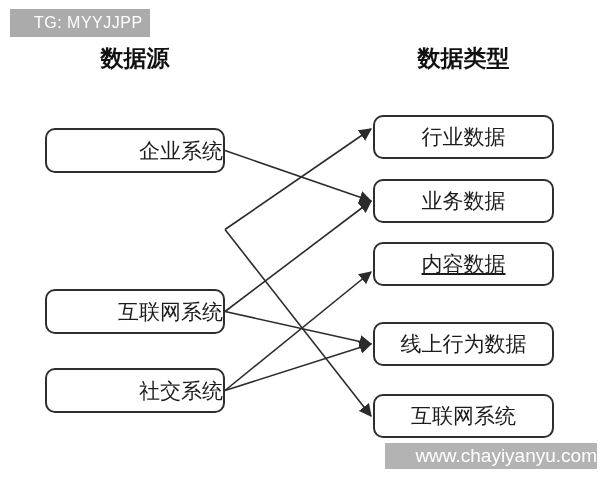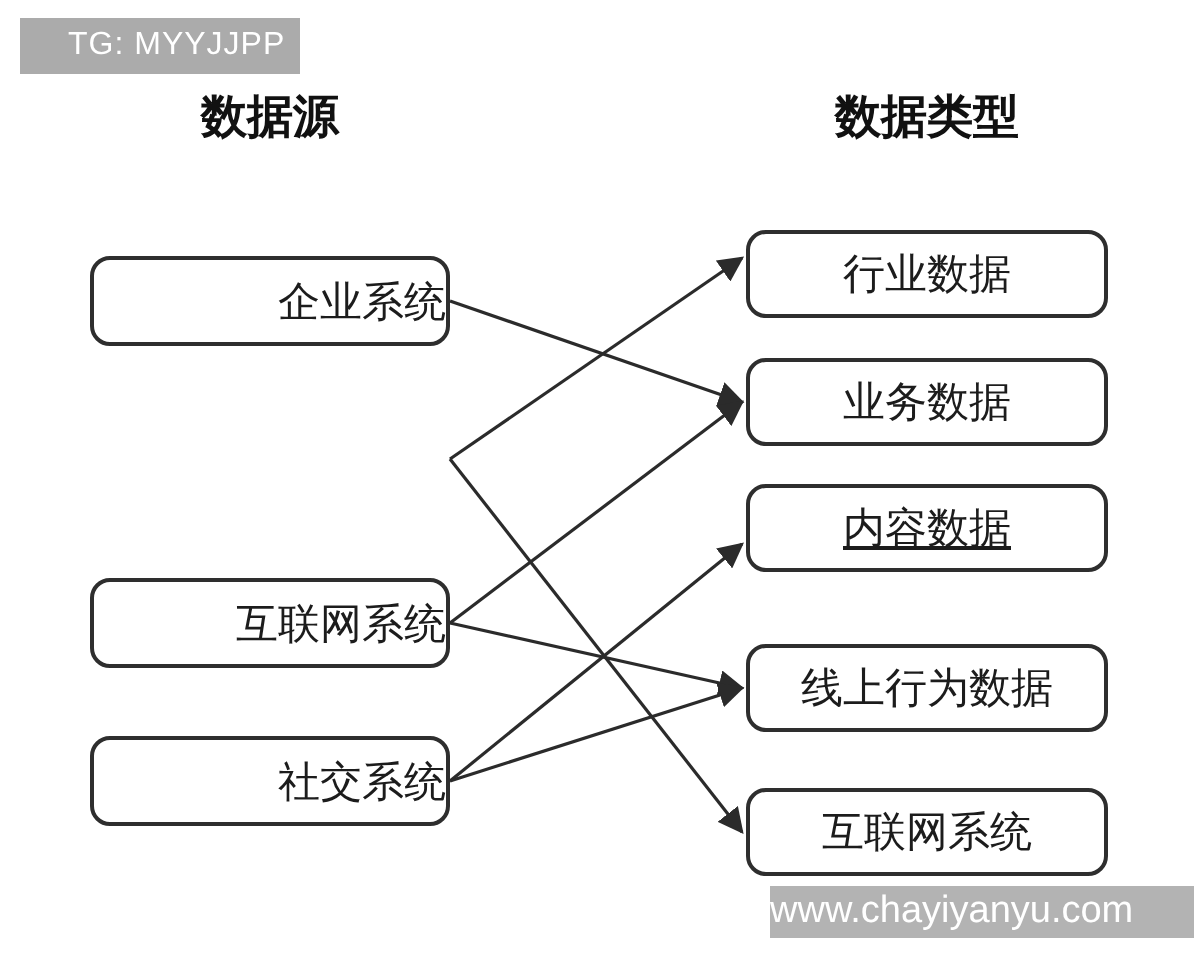--- a/index.html
+++ b/index.html
@@ -25,21 +25,21 @@
     font-size:16px;line-height:28px;
     padding-left:24px;
     letter-spacing:0.5px;
   }
   .wm-bar{
     position:absolute;left:385px;top:443px;
     width:212px;height:26px;
     background:#b3b3b3;
     color:#ffffff;
     font-size:19px;line-height:26px;
-    text-align:left;
+    text-align:right;
   }
   .col-header{
     position:absolute;top:45px;height:26px;
     font-size:23px;font-weight:bold;color:#111111;
     text-align:center;line-height:26px;
   }
   .col-header.left{left:45px;width:180px;}
   .col-header.right{left:373px;width:181px;}
   .node{
     position:absolute;

